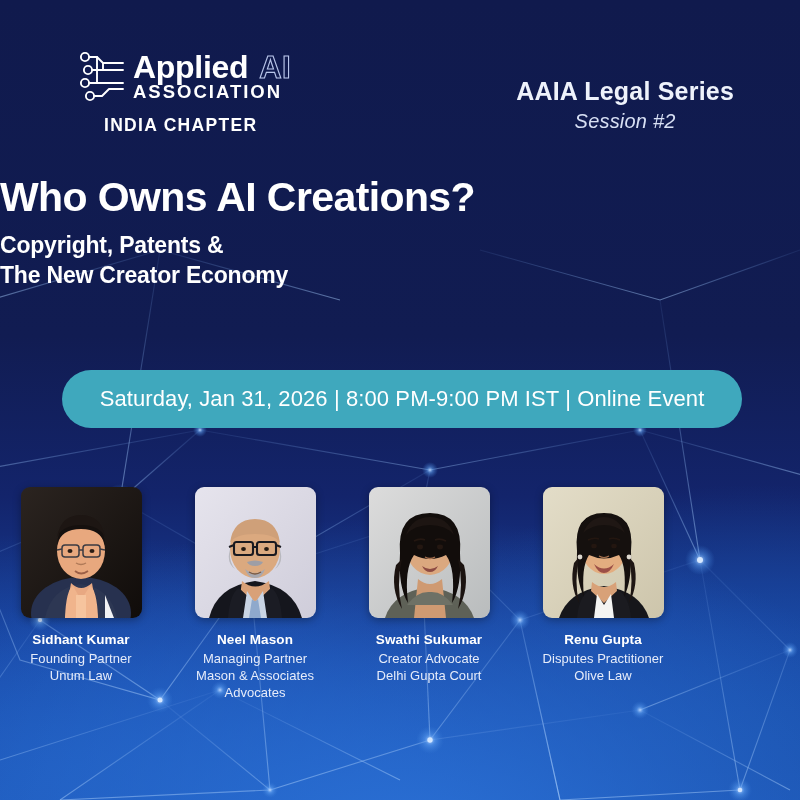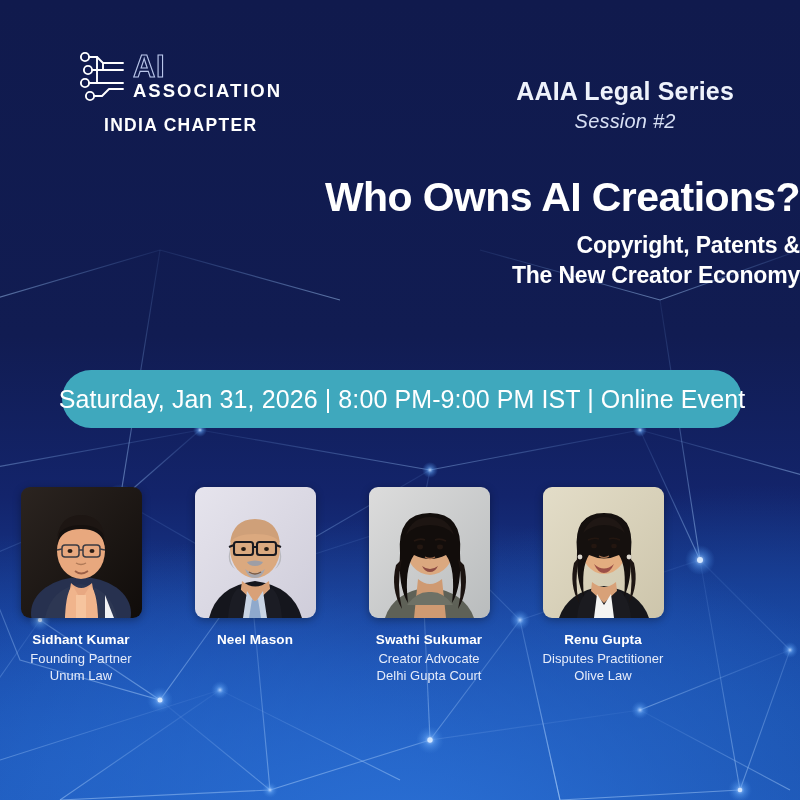--- a/index.html
+++ b/index.html
@@ -57,47 +57,47 @@
   .series-title {
     font-size:25px; color:#eef2fb; font-weight:bold;
     letter-spacing:0.2px; line-height:1.18;margin-top:13px;
   }
   .series-session {
     font-size:20px; color:#d8e0f4; font-style:italic;
     margin-top:3px; letter-spacing:0.2px;
   }
 
   
-  .headline { position:absolute; top:176px; left:0; width:800px; text-align:right; }
+  .headline { position:absolute; top:176px; left:0; width:800px; text-align:left; }
   .headline-main {
     font-size:41px; font-weight:bold; color:#ffffff;
     letter-spacing:-0.6px; line-height:1.06;
   }
   .headline-sub {
     font-size:23px; font-weight:bold; color:#ffffff;
     line-height:1.28; margin-top:12px; letter-spacing:-0.2px;
   }
 
   
   .date-pill {
     position:absolute; left:62px; top:370px;
     width:680px; height:58px;
     background:#3fa8bd;
     border-radius:29px;
     display:flex; align-items:center; justify-content:center;
   }
   .date-text {
-    font-size:25px; color:#ffffff; letter-spacing:0.1px;
+    font-size:22px; color:#ffffff; letter-spacing:0.1px;
     white-space:nowrap;
   }
 
   
   .speakers {
     position:absolute; top:487px; left:0; width:684px;
-    display:flex; justify-content:flex-start; gap:44px;margin-left:16px;
+    display:flex; justify-content:center; gap:44px;
   }
   .speaker { width:130px; display:flex; flex-direction:column; align-items:center; }
   .photo {
     width:121px; height:131px;
     border-radius:9px;
     overflow:hidden;
     position:relative;
     box-shadow:0 2px 9px rgba(0,0,0,0.33);
   }
   .photo svg { display:block; width:121px; height:131px; }
@@ -193,20 +193,21 @@
           <circle cx="10" cy="20" r="4.1"></circle>
           <path d="M14.2 20 H45"></path>
           <circle cx="7" cy="33" r="4.1"></circle>
           <path d="M11.2 33 H45"></path>
           <circle cx="12" cy="46" r="4.1"></circle>
           <path d="M16.2 46 H24 L31 39 H45"></path>
           <path d="M19 7 L19 33 M25 13 L25 20"></path>
         </svg>
         <div class="logo-words">
           <div class="logo-line1">
+            <span class="logo-applied">Applied</span>
             <span class="logo-ai">AI</span>
           </div>
           <span class="logo-assoc">ASSOCIATION</span>
         </div>
       </div>
       <div class="logo-india">INDIA CHAPTER</div>
     </div>
 
     <div class="series-block">
       <div class="series-title">AAIA Legal Series</div>
@@ -289,20 +290,25 @@
             <path d="M58 60 h4 M39 58 l-5 2 M81 58 l5 2"></path>
           </g>
           <ellipse cx="48.5" cy="62" rx="2.4" ry="2" fill="#241a13"></ellipse>
           <ellipse cx="71.5" cy="62" rx="2.4" ry="2" fill="#241a13"></ellipse>
           <path d="M52 75 q8-3 16 0 q-2 4-8 4 q-6 0-8-4z" fill="#9e9ea6"></path>
           <path d="M50 82 q10 8 20 0 q-3 9-10 9 q-7 0-10-9z" fill="#a7a7af"></path>
           <path d="M54 85 q6 4 12 0" stroke="#7d5a42" stroke-width="1.5" fill="none"></path>
         </svg>
       </div>
       <div class="sp-name">Neel Mason</div>
+      <div class="sp-role">
+        <div>Managing Partner</div>
+        <div>Mason &amp; Associates</div>
+        <div>Advocates</div>
+      </div>
     </div>
 
     <div class="speaker">
       <div class="photo">
         <svg viewBox="0 0 121 131">
           <defs>
             <linearGradient id="bg3" x1="0" y1="0" x2="1" y2="1">
               <stop offset="0%" stop-color="#dcdcdc"></stop>
                 <stop offset="100%" stop-color="#b9bcbd"></stop>
             </linearGradient>

